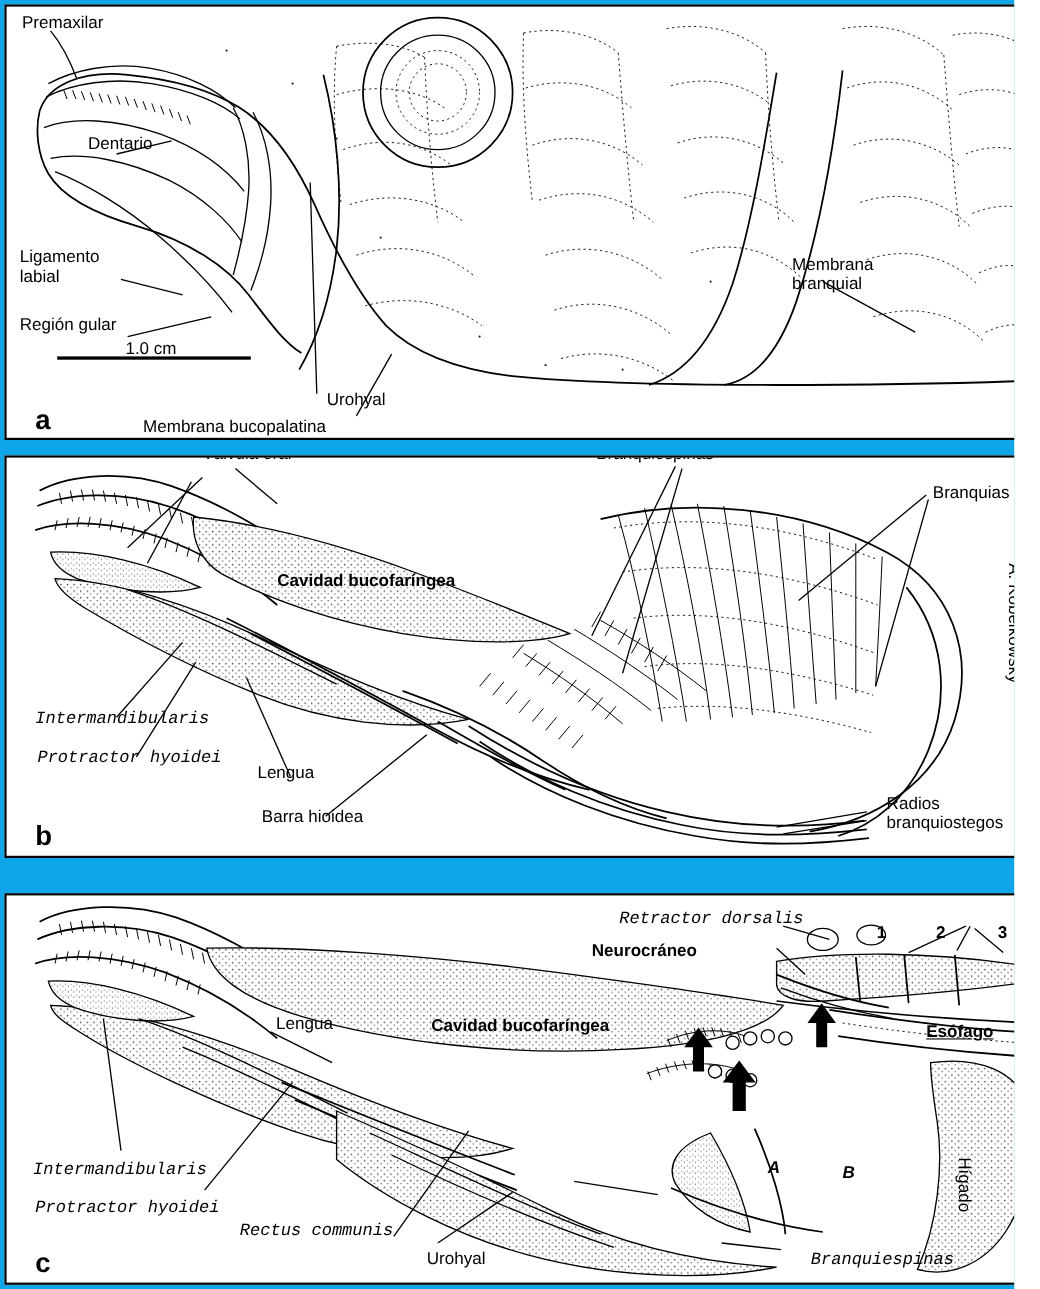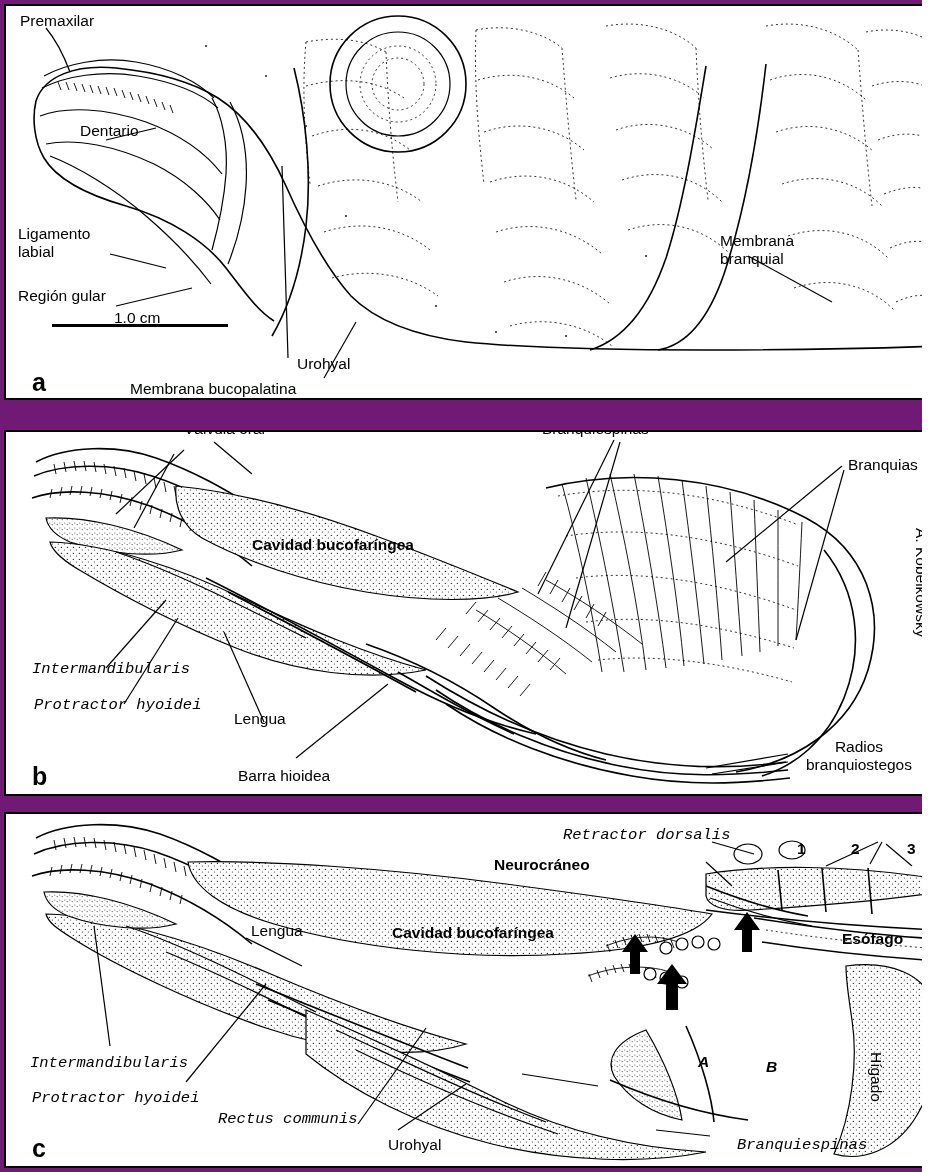--- a/index.html
+++ b/index.html
@@ -1,21 +1,21 @@
 <!DOCTYPE html>
 <html><head>
 <meta charset="utf-8">
 <style>
   html,body{margin:0;padding:0;background:#ffffff;}
   body{font-family:"Liberation Sans",sans-serif;color:#000;}
-  #page{position:relative;width:922px;height:1172px;overflow:hidden;background:#701a75;}
+  #page{position:relative;width:922px;height:1172px;overflow:hidden;background:#0ea5e9;}
 
   .panel{position:absolute;border:2px solid #000;background:#fff;box-sizing:border-box;overflow:hidden;}
   #panel-a{left:4px;top:4px;width:937px;height:396px;}
-  #panel-b{left:4px;top:430px;width:937px;height:366px;text-align:center;}
+  #panel-b{left:4px;top:414px;width:937px;height:366px;}
   #panel-c{left:4px;top:812px;width:937px;height:356px;}
 
   .panel-letter{position:absolute;font-size:25px;font-weight:bold;font-family:"Liberation Sans",sans-serif;}
 
   .lbl{position:absolute;font-size:15.5px;line-height:18px;white-space:pre;color:#000;}
   .lbl.b{font-weight:bold;}
   .lbl.i{font-style:italic;font-family:Liberation Mono, monospace;}
   .lbl.bi{font-weight:bold;font-style:italic;}
   .vert{position:absolute;font-size:15.5px;writing-mode:vertical-rl;text-orientation:mixed;white-space:pre;}
 
@@ -297,21 +297,21 @@
       <path class="ln" d="M782,330 L706,342"></path>
     </svg>
 
     <div class="lbl" style="left:178px;top:-12px;">Válvula oral</div>
     <div class="lbl" style="left:536px;top:-12px;">Branquiespinas</div>
     <div class="lbl" style="left:842px;top:24px;">Branquias</div>
     <div class="lbl b" style="left:246px;top:104px;">Cavidad bucofaríngea</div>
     <div class="lbl i" style="left:26px;top:228px;">Intermandibularis</div>
     <div class="lbl i" style="left:28px;top:264px;">Protractor hyoidei</div>
     <div class="lbl" style="left:228px;top:278px;">Lengua</div>
-    <div class="lbl" style="left:232px;top:318px;margin-top:17px;">Barra hioidea</div>
+    <div class="lbl" style="left:232px;top:318px;">Barra hioidea</div>
     <div class="lbl" style="left:800px;top:306px;">Radios
 branquiostegos</div>
     <div class="vert" style="left:906px;top:96px;">A. Kobelkowsky</div>
     <div class="panel-letter" style="left:26px;top:330px;">b</div>
   </div>
 
   <div class="panel" id="panel-c">
     <svg width="937" height="356" viewBox="0 0 937 356">
 
       <path class="ln2" d="M30,24 C60,8 112,6 154,20 C194,34 226,54 252,70"></path>
@@ -442,22 +442,22 @@
       <path class="ln" d="M352,310 L420,214"></path>
       <path class="ln" d="M392,316 L460,270"></path>
       <path class="ln" d="M516,260 L592,272"></path>
       <path class="ln" d="M704,322 L650,316"></path>
     </svg>
 
     <div class="lbl b" style="left:791px;top:26px;">1</div>
     <div class="lbl b" style="left:845px;top:26px;">2</div>
     <div class="lbl b" style="left:901px;top:26px;">3</div>
     <div class="lbl i" style="left:557px;top:12px;">Retractor dorsalis</div>
-    <div class="lbl b" style="left:488px;top:42px;">Neurocráneo</div>
-    <div class="lbl b" style="left:836px;top:116px;">Esófago</div>
+    <div class="lbl b" style="left:532px;top:42px;">Neurocráneo</div>
+    <div class="lbl b" style="left:836px;top:116px;text-decoration:underline;">Esófago</div>
     <div class="lbl" style="left:245px;top:108px;">Lengua</div>
     <div class="lbl b" style="left:386px;top:110px;">Cavidad bucofaríngea</div>
     <div class="lbl bi" style="left:692px;top:239px;">A</div>
     <div class="lbl bi" style="left:760px;top:244px;">B</div>
     <div class="lbl i" style="left:24px;top:240px;">Intermandibularis</div>
     <div class="lbl i" style="left:26px;top:275px;">Protractor hyoidei</div>
     <div class="lbl i" style="left:212px;top:296px;">Rectus communis</div>
     <div class="lbl" style="left:382px;top:322px;">Urohyal</div>
     <div class="lbl i" style="left:731px;top:322px;">Branquiespinas</div>
     <div class="vert b" style="left:861px;top:238px;">Hígado</div>

